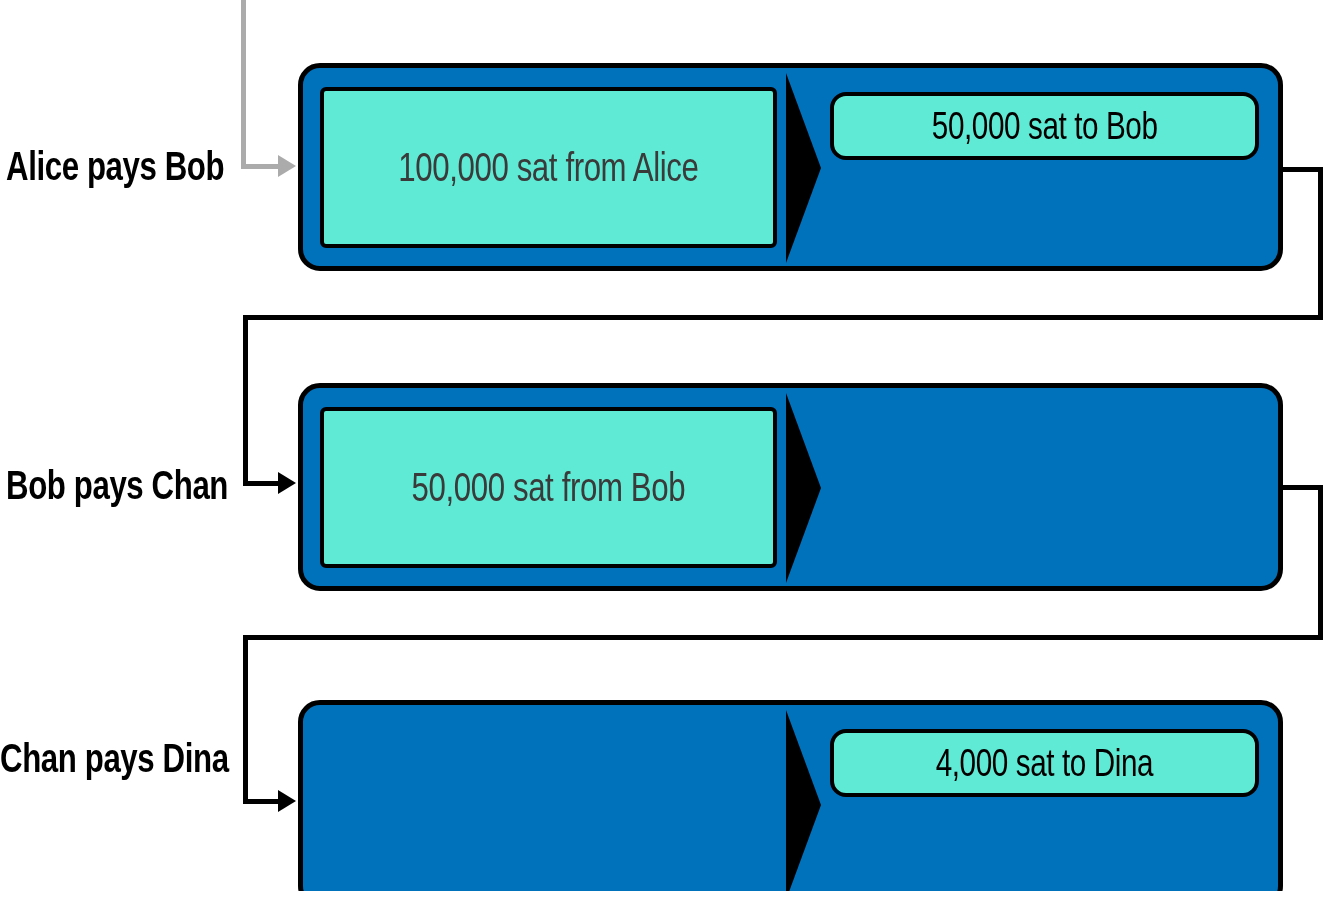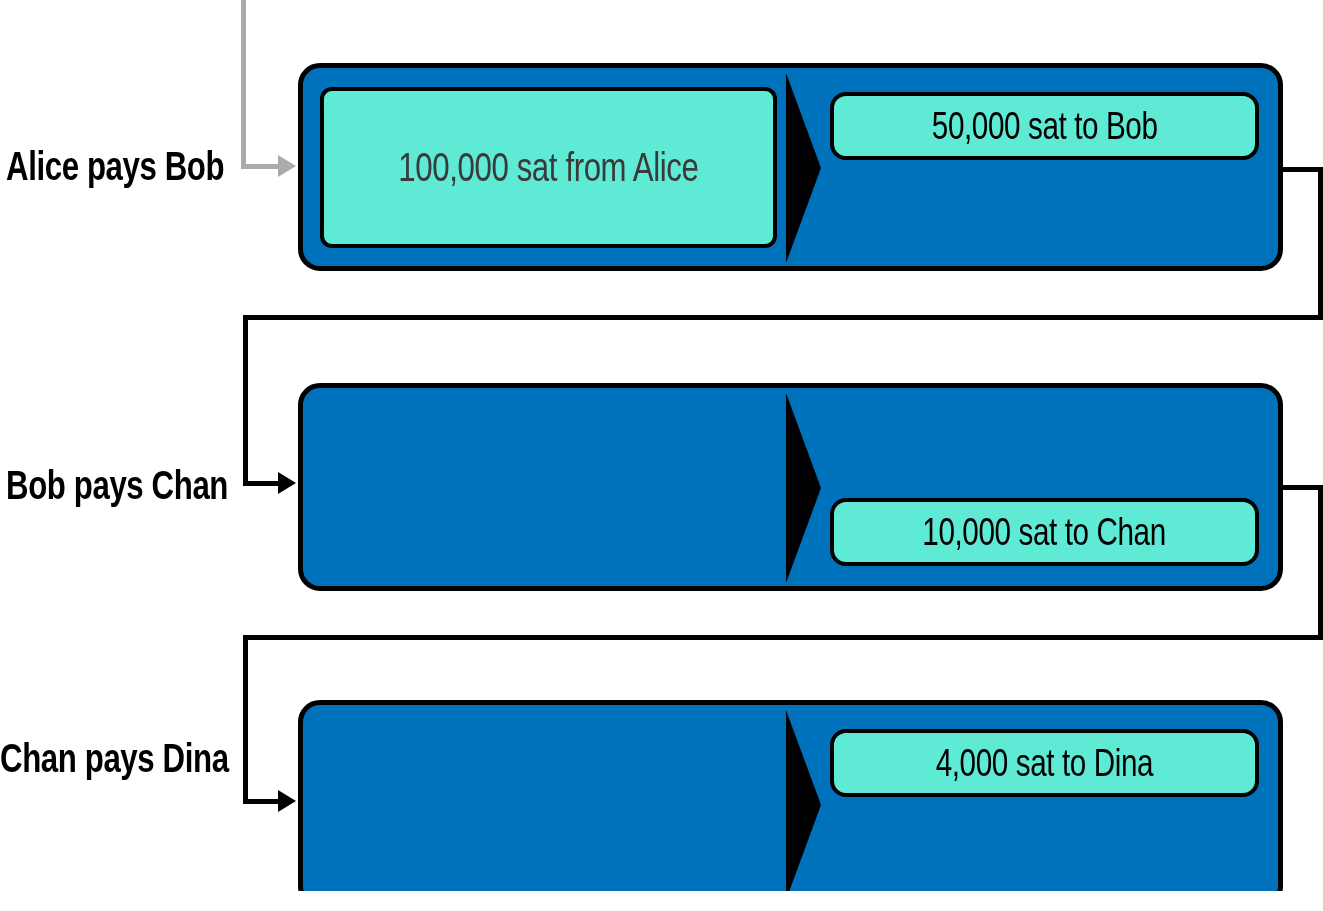--- a/index.html
+++ b/index.html
@@ -31,21 +31,21 @@
   .tx {
     position:absolute; left:298px; width:985px; height:208px;
     background:#0072BC; border:5px solid #000000; border-radius:22px;
     box-sizing:border-box;
   }
   
   .iobox {
     position:absolute; background:#5eead4; border:4px solid #000000;
     box-sizing:border-box; display:flex; align-items:center; justify-content:center;
   }
-  .inbox  { left:17px; top:19px; width:457px; height:161px; border-radius:12px; }
+  .inbox  { left:17px; top:19px; width:457px; height:161px; border-radius:6px; }
   .outbox { left:527px; width:429px; height:68px; border-radius:16px; }
   .out1 { top:24px; }
   .out2 { top:110px; }
   .txt { font-size:40px; white-space:nowrap; transform:scaleX(0.78); letter-spacing:-0.5px; }
   .inbox .txt  { color:#3A3A3A; }
   .outbox .txt { color:#000000; font-size:38px; }
   
   .tri {
     position:absolute; left:483px; top:5px; width:35px; height:190px;
     background:#000000;
@@ -83,24 +83,24 @@
     <div class="iobox inbox">
       <span class="txt">100,000 sat from Alice</span>
     </div>
     <div class="tri"></div>
     <div class="iobox outbox out1">
       <span class="txt">50,000 sat to Bob</span>
     </div>
   </div>
 
   <div class="tx" style="top:383px;">
+    <div class="iobox inbox">
+      <span class="txt">50,000 sat from Bob</span>
+    </div>
     <div class="tri"></div>
-    <div class="iobox outbox out2">
-      <span class="txt">10,000 sat to Chan</span>
-    </div>
   </div>
 
   <div class="tx" style="top:700px;">
     <div class="tri"></div>
     <div class="iobox outbox out1">
       <span class="txt">4,000 sat to Dina</span>
     </div>
   </div>
 
 </div>

